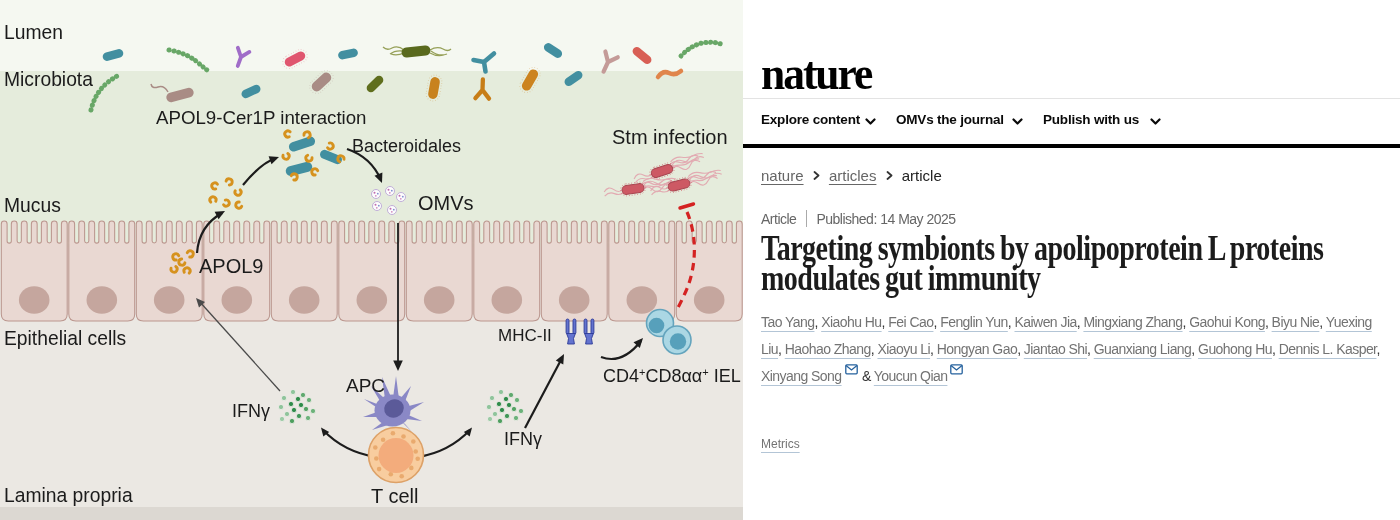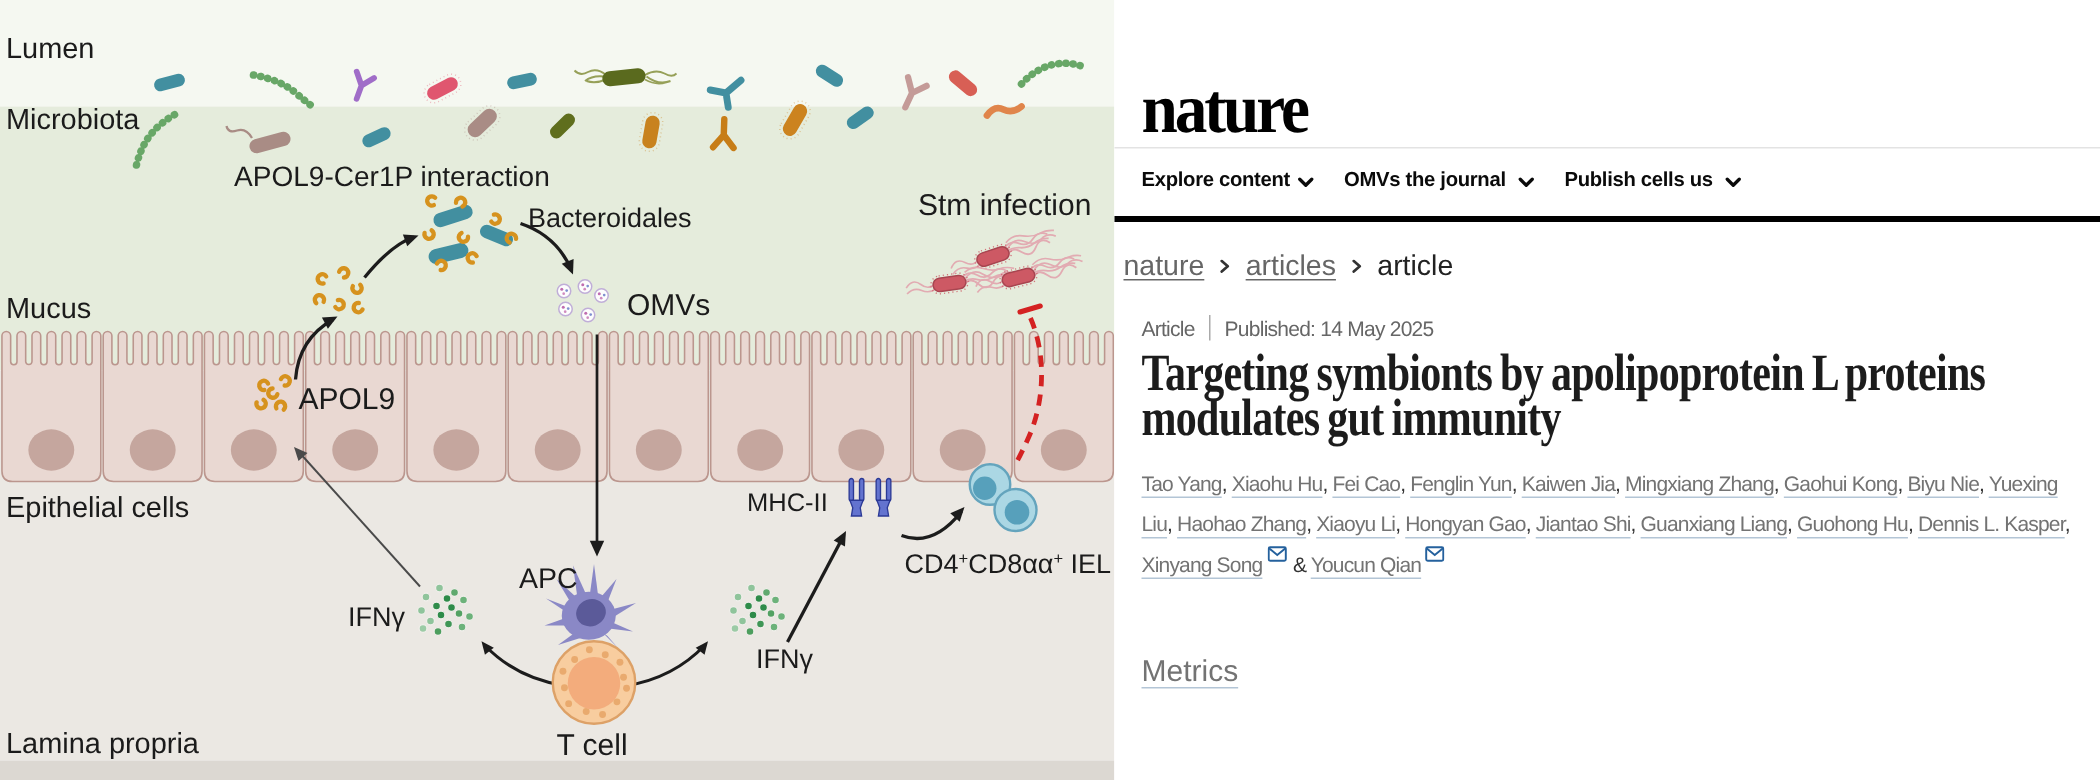--- a/index.html
+++ b/index.html
@@ -263,27 +263,27 @@
   <div style="position:absolute;left:0;top:98px;width:657px;height:1px;background:#e3e3e3"></div>
   <div style="position:absolute;left:0;top:112px;height:20px;font-size:13.5px;font-weight:bold;color:#0a0a0a;letter-spacing:-0.2px;white-space:nowrap">
     <span style="position:absolute;left:18px">Explore content</span>
       <svg width="11" height="8" viewBox="0 0 11 8" style="position:absolute;left:122px;top:6px">
         <path d="M 1.5 1.5 L 5.5 5.5 L 9.5 1.5" fill="none" stroke="#0a0a0a" stroke-width="2.2" stroke-linecap="round" stroke-linejoin="round"></path>
       </svg>
     <span style="position:absolute;left:153px">OMVs the journal</span>
       <svg width="11" height="8" viewBox="0 0 11 8" style="position:absolute;left:269px;top:6px">
         <path d="M 1.5 1.5 L 5.5 5.5 L 9.5 1.5" fill="none" stroke="#0a0a0a" stroke-width="2.2" stroke-linecap="round" stroke-linejoin="round"></path>
       </svg>
-    <span style="position:absolute;left:300px">Publish cells us</span>
+    <span style="position:absolute;left:300px">Publish with us</span>
       <svg width="11" height="8" viewBox="0 0 11 8" style="position:absolute;left:407px;top:6px">
         <path d="M 1.5 1.5 L 5.5 5.5 L 9.5 1.5" fill="none" stroke="#0a0a0a" stroke-width="2.2" stroke-linecap="round" stroke-linejoin="round"></path>
       </svg>
   </div>
   <div style="position:absolute;left:0;top:144px;width:657px;height:3.6px;background:#000"></div>
-  <div style="position:absolute;left:6px;top:167px;font-size:19px;color:#666;white-space:nowrap">
+  <div style="position:absolute;left:18px;top:167px;font-size:15px;color:#666;white-space:nowrap">
     <span style="text-decoration:underline;text-underline-offset:3px">nature</span>
     <svg width="7" height="9" viewBox="0 0 7 9" style="margin:0 5px 1px 5px">
         <path d="M 1.5 1 L 5.5 4.5 L 1.5 8" fill="none" stroke="#333" stroke-width="1.8" stroke-linecap="round" stroke-linejoin="round"></path>
       </svg>
     <span style="text-decoration:underline;text-underline-offset:3px">articles</span>
     <svg width="7" height="9" viewBox="0 0 7 9" style="margin:0 5px 1px 5px">
         <path d="M 1.5 1 L 5.5 4.5 L 1.5 8" fill="none" stroke="#333" stroke-width="1.8" stroke-linecap="round" stroke-linejoin="round"></path>
       </svg>
     <span style="color:#222">article</span>
   </div>
@@ -293,14 +293,14 @@
   <div id="title" style="position:absolute;left:18px;top:234px;font-family:'Liberation Serif',serif;font-weight:bold;font-size:35px;line-height:30px;color:#1c1c1c;letter-spacing:-0.6px;word-spacing:-1.5px;transform-origin:left top;transform:scaleX(0.80);white-space:nowrap">Targeting symbionts by apolipoprotein L proteins<br>modulates gut immunity</div>
   <div id="authors" style="position:absolute;left:18px;top:309px;width:640px;font-size:14px;line-height:27.1px;color:#333;letter-spacing:-0.55px;white-space:nowrap">
     <a>Tao Yang</a>, <a>Xiaohu Hu</a>, <a>Fei Cao</a>, <a>Fenglin Yun</a>, <a>Kaiwen Jia</a>, <a>Mingxiang Zhang</a>, <a>Gaohui Kong</a>, <a>Biyu Nie</a>, <a>Yuexing</a><br><a>Liu</a>, <a>Haohao Zhang</a>, <a>Xiaoyu Li</a>, <a>Hongyan Gao</a>, <a>Jiantao Shi</a>, <a>Guanxiang Liang</a>, <a>Guohong Hu</a>, <a>Dennis L. Kasper</a>,<br><a>Xinyang Song</a><svg width="13" height="11" viewBox="0 0 13 11" style="margin:0 1px 6px 3px">
         <rect x="0.8" y="0.8" width="11.4" height="9" rx="1" fill="none" stroke="#25619d" stroke-width="1.3"></rect>
         <path d="M 1 1.5 L 6.5 6 L 12 1.5" fill="none" stroke="#25619d" stroke-width="1.3"></path>
       </svg> &amp; <a>Youcun Qian</a><svg width="13" height="11" viewBox="0 0 13 11" style="margin:0 1px 6px 3px">
         <rect x="0.8" y="0.8" width="11.4" height="9" rx="1" fill="none" stroke="#25619d" stroke-width="1.3"></rect>
         <path d="M 1 1.5 L 6.5 6 L 12 1.5" fill="none" stroke="#25619d" stroke-width="1.3"></path>
       </svg>
   </div>
-  <div style="position:absolute;left:18px;top:437px;font-size:20px"><a>Metrics</a></div>
+  <div style="position:absolute;left:18px;top:437px;font-size:12px"><a>Metrics</a></div>
 </div>
 
 </body></html>

